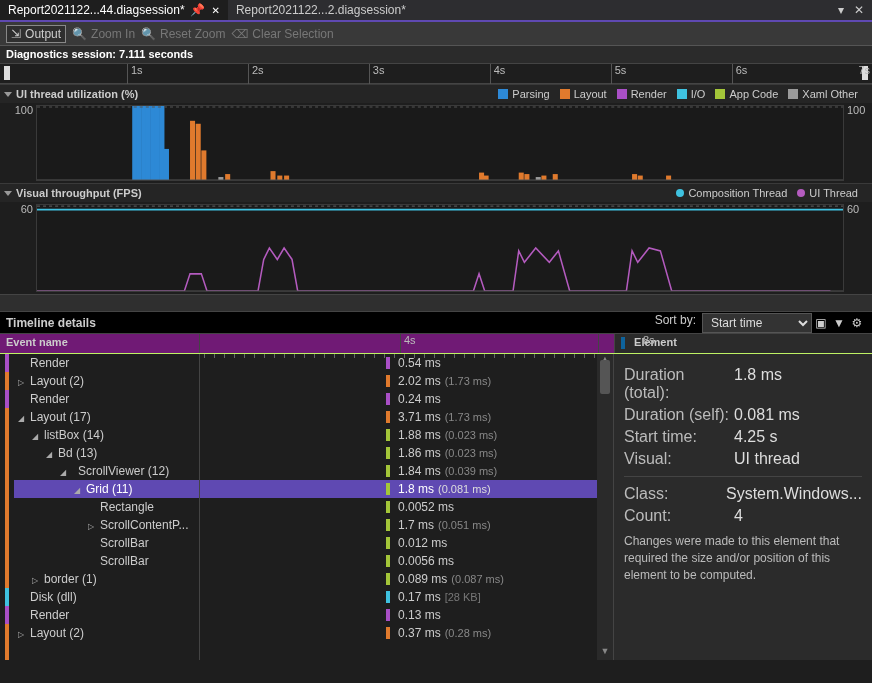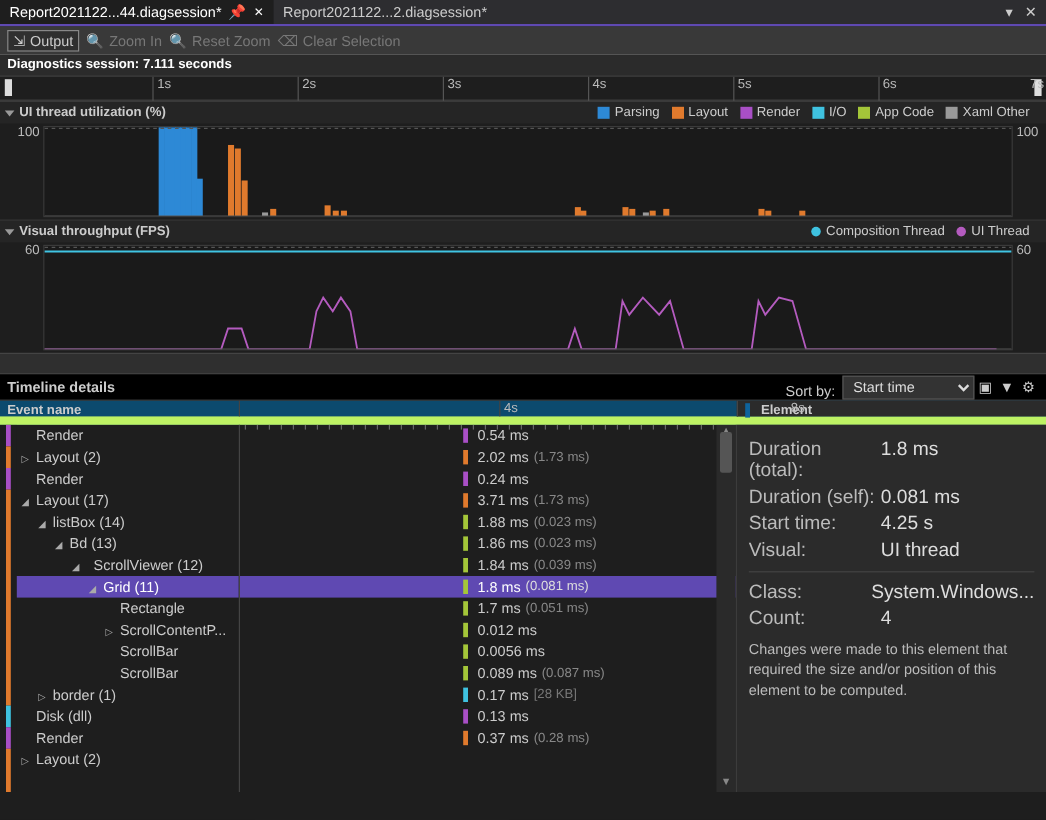--- a/index.html
+++ b/index.html
@@ -118,28 +118,28 @@
   .splitter { height: 18px; background:#2f2f2f; border-top:1px solid #444; border-bottom:1px solid #444; }
   
   .details-hdr {
     height: 22px;
     display:flex; align-items:center;
     padding: 0 6px;
     background:#000000;
     border-bottom:1px solid #444;
   }
   .details-hdr .spacer { flex:1; }
-  .sortby { display:flex; align-items:flex-end; gap:6px; }
+  .sortby { display:flex; align-items:flex-start; gap:6px; }
   .sortby select {
     background:#333; color:#ddd; border:1px solid #555; font-size:12px; height:20px; width:110px; padding:0 4px;
   }
   .htool { display:inline-flex; width:18px; height:18px; align-items:center; justify-content:center; color:#ccc; }
   
   .cols-hdr {
-    display:flex; height:20px; background:#0c4a6e; border-bottom:7px solid #bef264;gap:16px;
+    display:flex; height:20px; background:#701a75; border-bottom:1px solid #bef264;
   }
   .col-left { width: 200px; padding:2px 6px; font-weight:bold; font-size:11px; border-right:1px solid #444;}
   .col-mid { flex:1; position:relative; }
   .col-right { width: 258px; padding:2px 6px; font-weight:bold; font-size:11px; background:#2b2b2b; border-left:1px solid #444;}
   .col-right .bar { display:inline-block; width:4px; height:12px; background:#0e639c; margin-right:6px; vertical-align:middle;}
   .col-mid .tk { position:absolute; top:0; height:100%; border-left:1px solid #444; padding-left:3px; font-size:11px; color:#bbb;}
   
   .tbl-area { display:flex; height: 306px; }
   .tree-col {
     width: 200px; border-right:1px solid #444; overflow:hidden;
@@ -515,20 +515,24 @@
           <span class="dur">1.84 ms</span>
           <span class="sec">(0.039 ms)</span>
         </div>
         <div class="mrow sel">
           <span class="mark" style="background: rgb(164, 198, 57);"></span>
           <span class="dur">1.8 ms</span>
           <span class="sec">(0.081 ms)</span>
         </div>
         <div class="mrow">
           <span class="mark" style="background: rgb(164, 198, 57);"></span>
+          <span class="dur">0.0052 ms</span>
+        </div>
+        <div class="mrow">
+          <span class="mark" style="background: rgb(164, 198, 57);"></span>
           <span class="dur">1.7 ms</span>
           <span class="sec">(0.051 ms)</span>
         </div>
         <div class="mrow">
           <span class="mark" style="background: rgb(164, 198, 57);"></span>
           <span class="dur">0.012 ms</span>
         </div>
         <div class="mrow">
           <span class="mark" style="background: rgb(164, 198, 57);"></span>
           <span class="dur">0.0056 ms</span>

